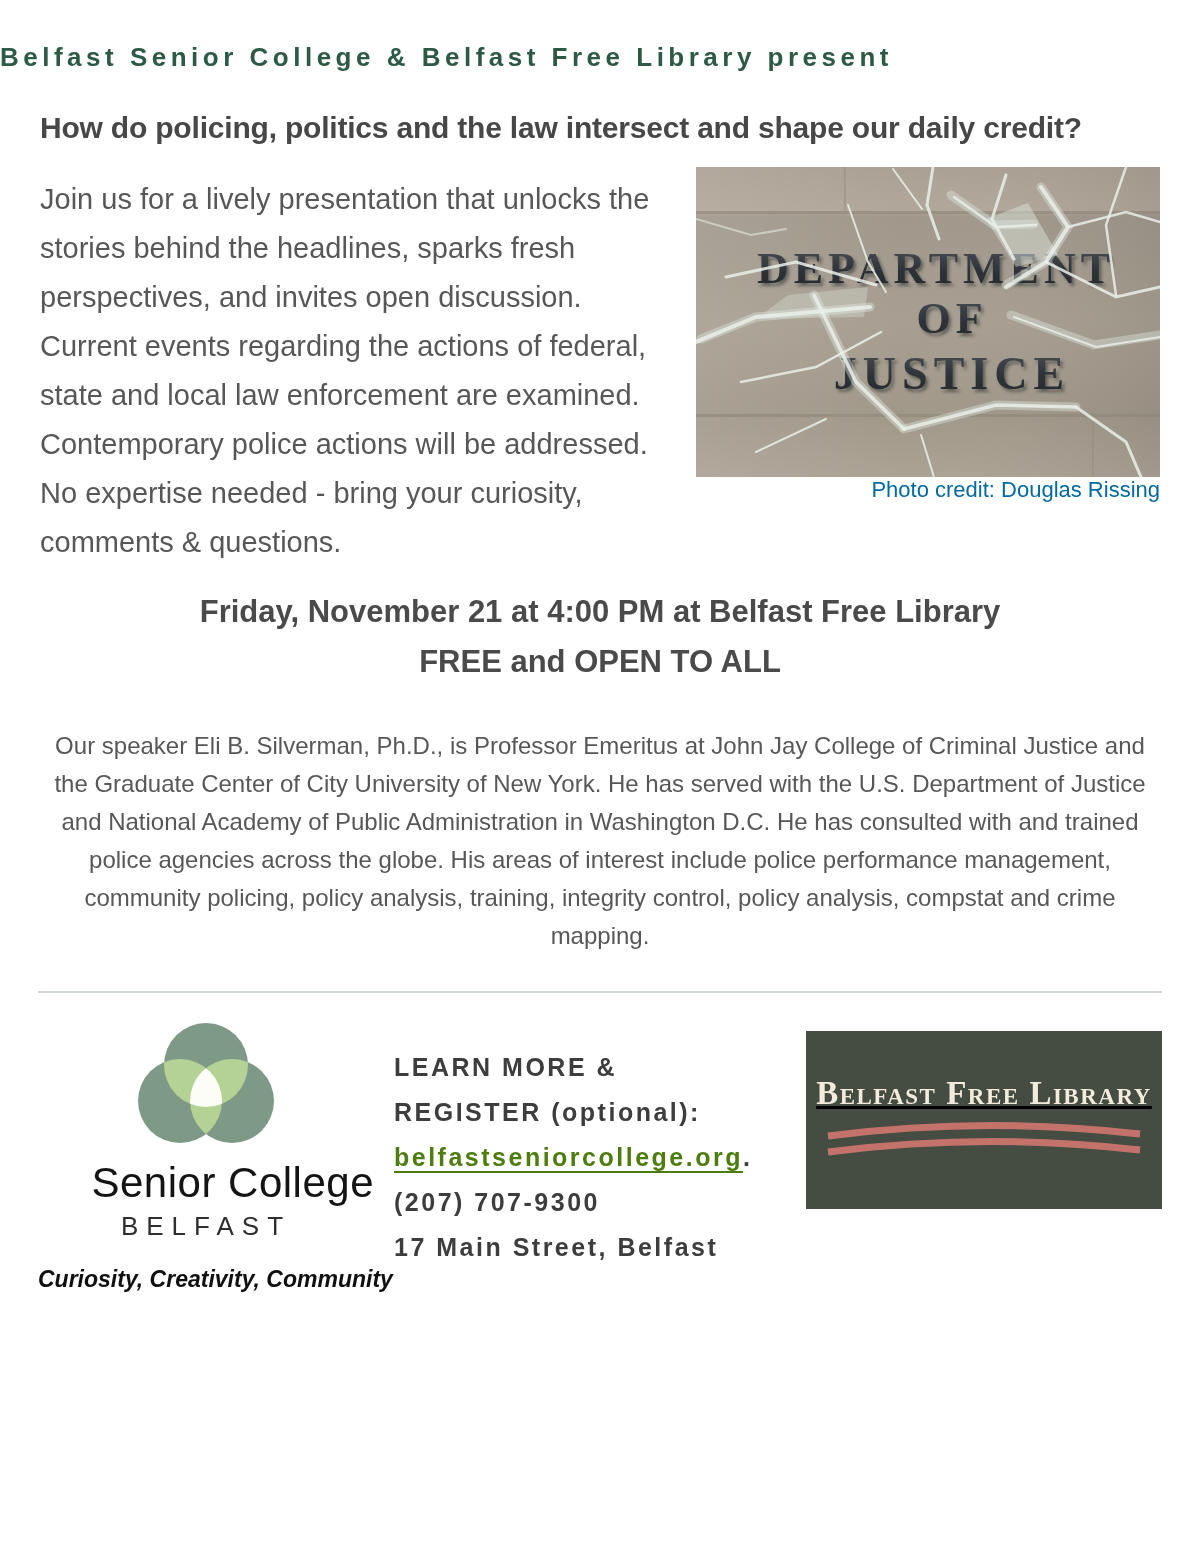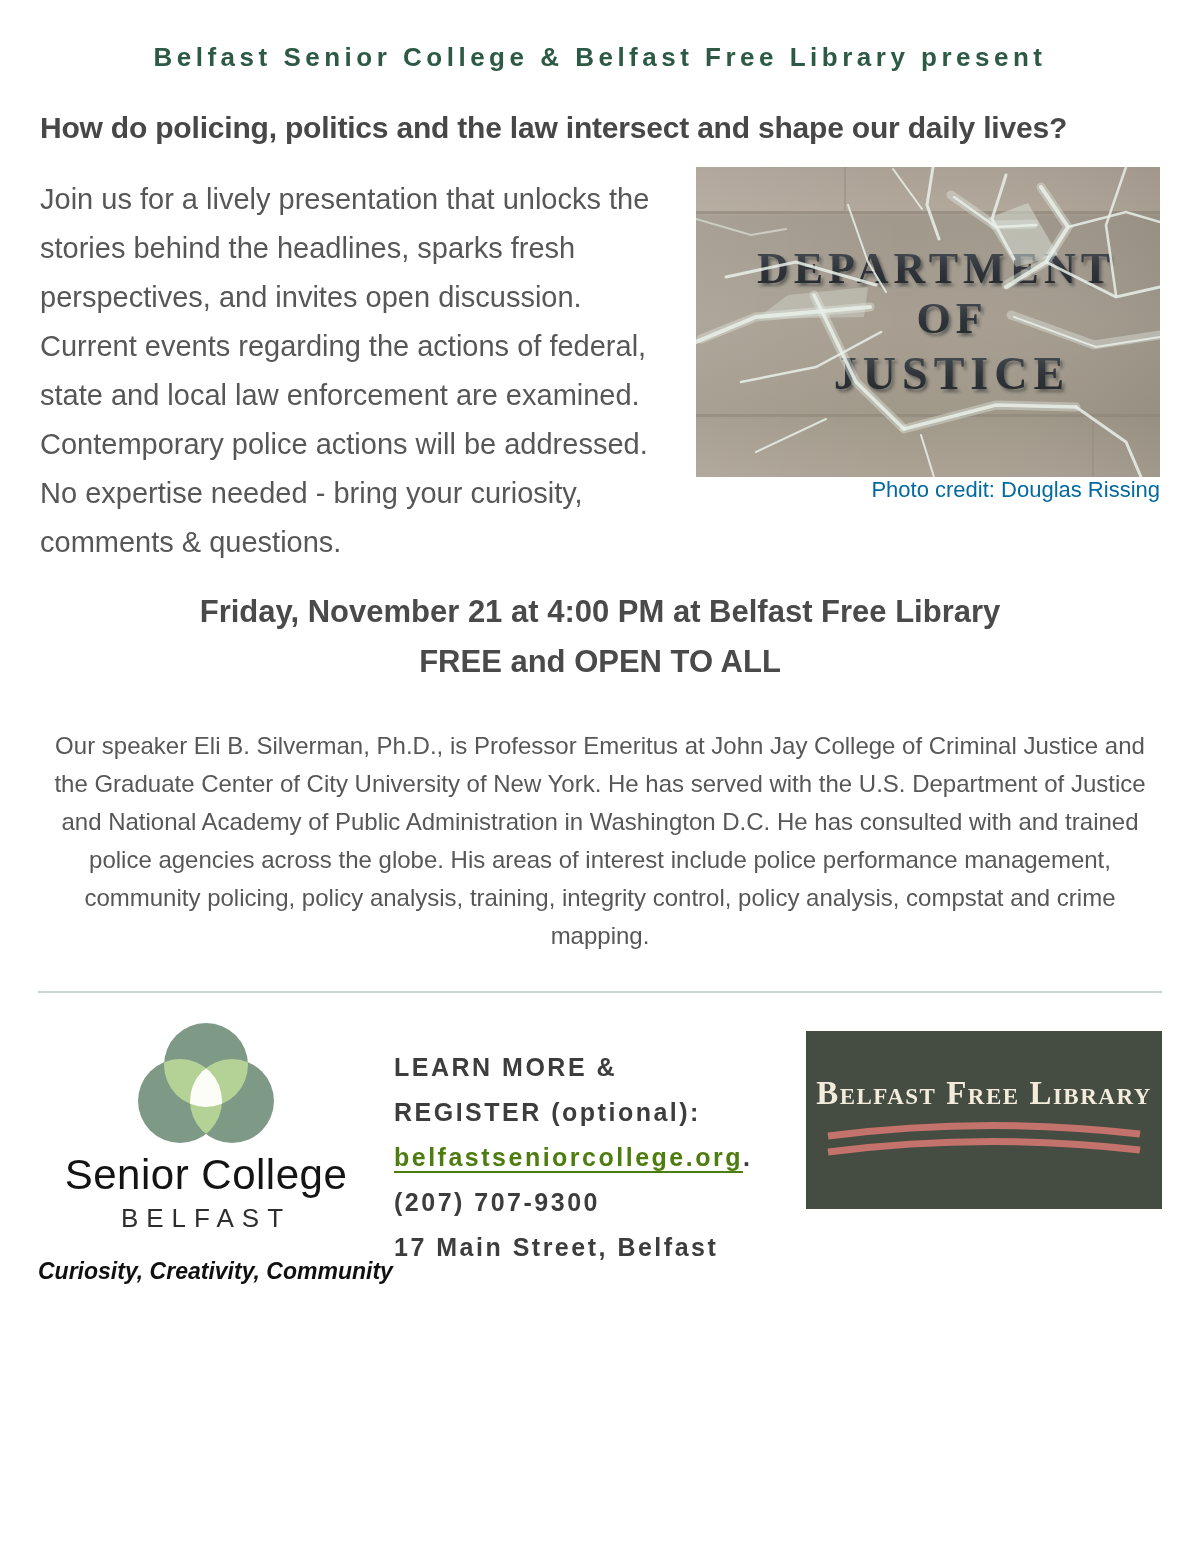--- a/index.html
+++ b/index.html
@@ -9,21 +9,21 @@
     --divider:#cdd7cf;
     --bfl_bg:#454c41;
     --bfl_cream:#f3ecdc;
     --bfl_swoosh:#c3736b;
   }
   *{box-sizing:border-box;}
   html,body{margin:0;padding:0;background:#ffffff;}
   body{font-family:"Liberation Sans", sans-serif;}
   .flyer{width:1200px;height:1560px;background:#ffffff;overflow:hidden;position:relative;}
 
-  .presenter{padding-top:42px;text-align:center;font-weight:700;font-size:26px;
+  .presenter{padding-top:42px;font-weight:700;font-size:26px;
     letter-spacing:4.5px;color:var(--brand_green,#2d5a45);}
 
   .title{margin-top:22px;text-align:center;font-weight:700;font-size:57px;line-height:75px;
     letter-spacing:15px;color:var(--brand_green,#2d5a45);}
 
   .question{margin:38px 40px 0;font-size:30px;font-weight:700;color:var(--heading_gray,#474747);
     letter-spacing:-0.2px;}
 
   .row{display:flex;justify-content:space-between;margin:22px 40px 0;}
   .body-text{width:640px;margin:0;padding-top:8px;font-size:29px;line-height:49px;
@@ -36,44 +36,44 @@
     color:#4a4a4a;}
 
   .bio{width:1128px;margin:40px auto 0;text-align:center;font-size:24px;line-height:38px;
     color:var(--body_gray,#575757);}
 
   .divider{border:none;border-top:2px solid var(--divider,#cdd7cf);margin:36px 38px 0;}
 
   .footer{display:flex;align-items:flex-start;padding:24px 38px 0;}
   .sc-block{width:336px;text-align:center;}
   .sc-logo{width:150px;height:126px;margin-top:4px;}
-  .sc-name{margin-top:0;font-size:42px;letter-spacing:0.5px;color:#141414;}
+  .sc-name{margin-top:8px;font-size:42px;letter-spacing:0.5px;color:#141414;text-align:right;}
   .sc-city{margin-top:4px;font-size:26px;letter-spacing:8px;color:#2e2e2e;}
   .sc-tagline{margin-top:24px;font-size:23px;font-style:italic;font-weight:700;color:#101010;
     white-space:nowrap;}
 
   .contact{margin-left:20px;padding-top:28px;font-weight:700;font-size:25px;line-height:45px;
     letter-spacing:2.5px;color:#3d3d3d;white-space:nowrap;}
   .contact a{color:#4d7c0f;text-decoration:underline;text-underline-offset:5px;}
 
   .bfl{margin-left:auto;margin-top:14px;width:356px;height:178px;
-    background:var(--bfl_bg,#454c41);text-align:center;}
+    background:var(--bfl_bg,#454c41);text-align:center;text-decoration:underline;}
   .bfl-text{padding-top:44px;font-family:"Liberation Serif", serif;font-variant:small-caps;
     font-weight:700;font-size:33px;letter-spacing:1.5px;color:var(--bfl_cream,#f3ecdc);}
   .bfl-swoosh{width:324px;height:52px;margin-top:0;}
 </style>
 </head>
 <body>
 
 <div class="flyer">
 
   <div class="presenter">Belfast Senior College &amp; Belfast Free Library present</div>
 
 
-  <div class="question">How do policing, politics and the law intersect and shape our daily lives?</div>
+  <div class="question">How do policing, politics and the law intersect and shape our daily credit?</div>
 
   <div class="row">
     <p class="body-text">Join us for a lively presentation that unlocks the stories behind the headlines, sparks fresh perspectives, and invites open discussion. Current events regarding the actions of federal, state and local law enforcement are examined. Contemporary police actions will be addressed. No expertise needed - bring your curiosity, comments &amp; questions.</p>
 
     <div class="photo-col">
       <svg class="photo" viewBox="0 0 464 310" preserveAspectRatio="none" role="img">
         <defs>
           <linearGradient id="stone" x1="0" y1="0" x2="0" y2="1">
             <stop offset="0" stop-color="#aba094"></stop>
             <stop offset="0.14" stop-color="#b1a79a"></stop>

